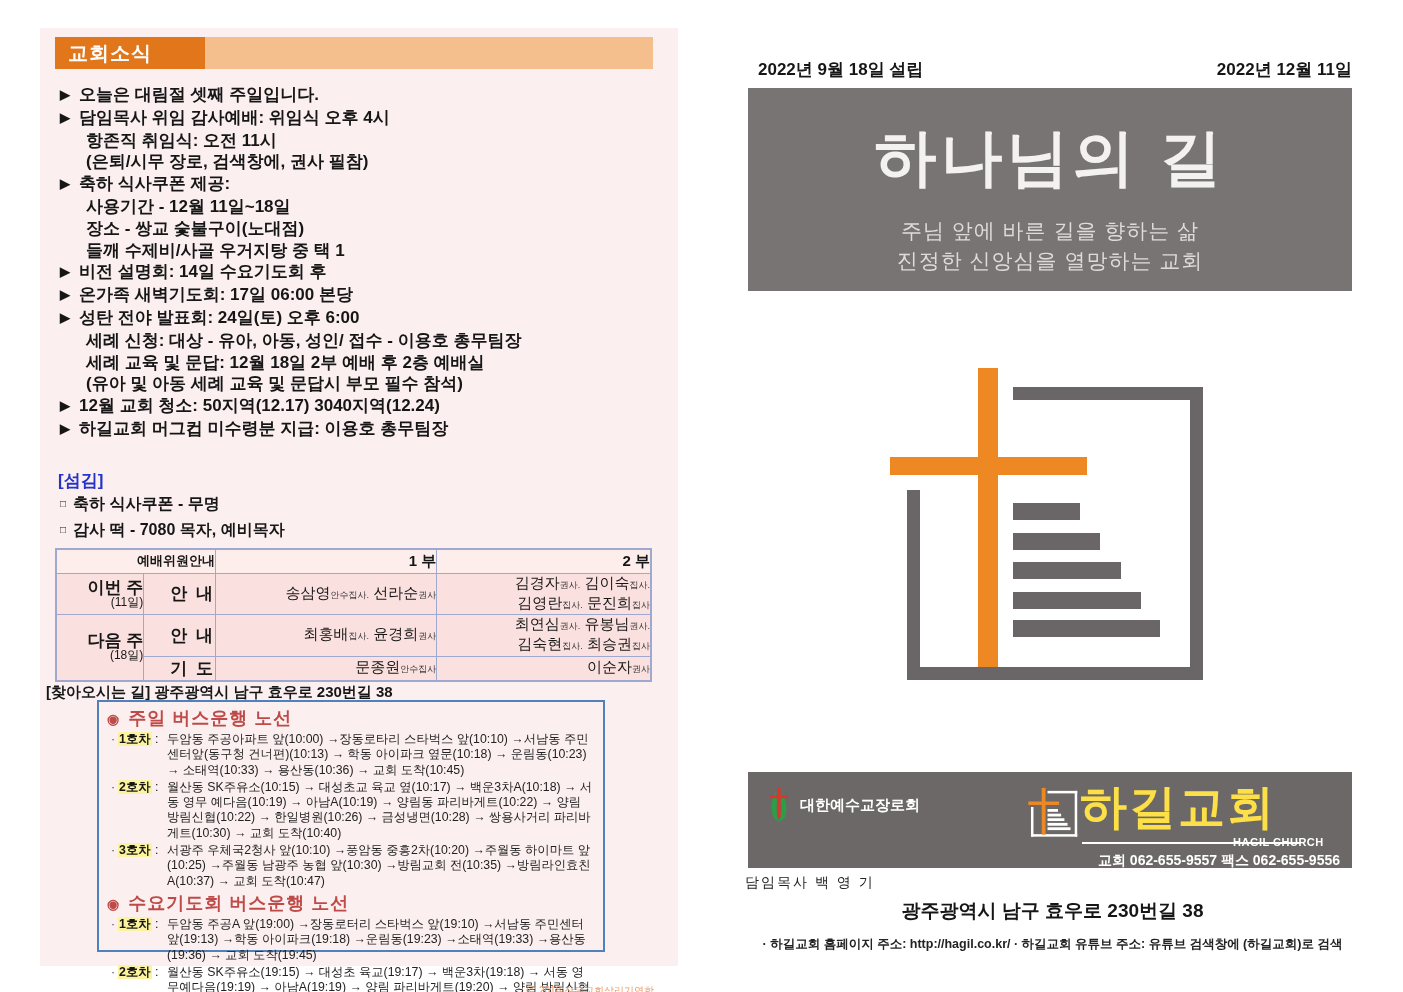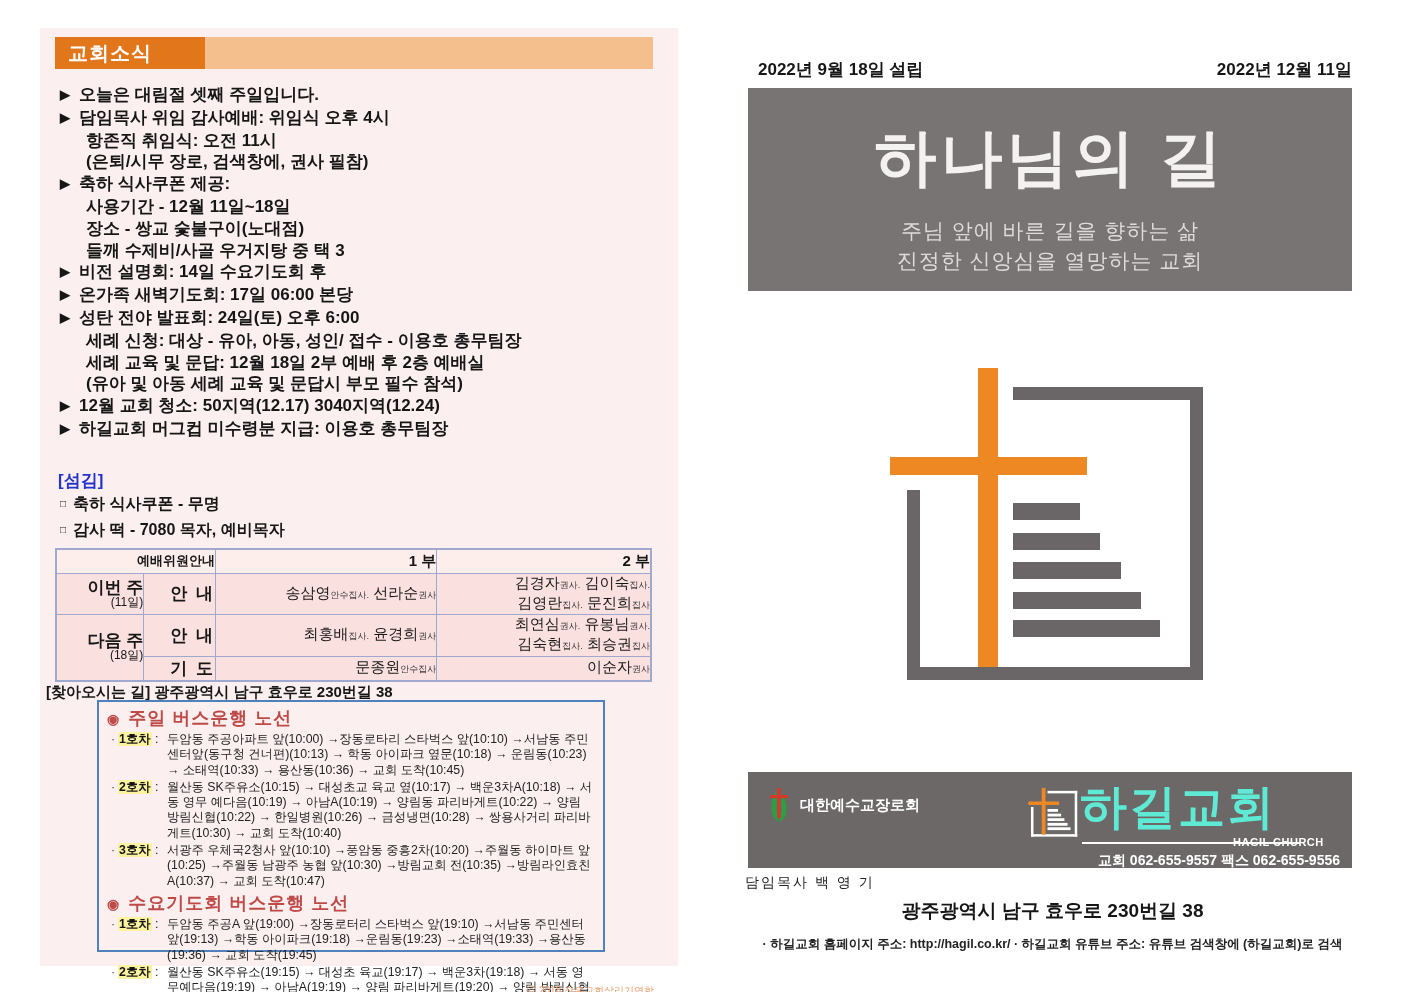--- a/index.html
+++ b/index.html
@@ -58,21 +58,21 @@
   .issue-date{position:absolute;right:8px;top:30px;font-size:17px;font-weight:bold;}
   .title-box{position:absolute;left:3px;top:60px;width:604px;height:203px;background:var(--c-graybox);text-align:center;}
   .main-title{margin-top:28px;font-size:62px;font-weight:bold;color:#F4F2F0;letter-spacing:4px;}
   .subtitle{font-size:21px;color:#DEDCDA;line-height:30px;letter-spacing:1px;}
   .subtitle.first{margin-top:16px;}
   .logo-wrap{position:absolute;left:143px;top:337px;width:320px;height:320px;}
   .banner{position:absolute;left:3px;top:744px;width:604px;height:96px;background:var(--c-banner);}
   .denom{position:absolute;left:18px;top:14px;display:flex;align-items:center;}
   .denom-name{color:#fff;font-size:15px;font-weight:bold;margin-left:8px;}
   .mini-logo{position:absolute;left:280px;top:12px;}
-  .church-name{position:absolute;left:332px;top:4px;font-size:47px;font-weight:bold;color:#5eead4;letter-spacing:2px;}
+  .church-name{position:absolute;left:332px;top:4px;font-size:47px;font-weight:bold;color:#fde047;letter-spacing:2px;}
   .name-underline{position:absolute;left:334px;top:70px;width:218px;height:2px;background:#fff;}
   .church-en{position:absolute;left:485px;top:64px;font-size:11px;font-weight:bold;color:#fff;letter-spacing:0.5px;}
   .phone{position:absolute;right:12px;top:80px;font-size:14px;font-weight:bold;color:#fff;}
   .pastor{position:absolute;left:0;top:846px;width:615px;text-align:left;font-size:14px;color:#222;letter-spacing:2px;}
   .address{position:absolute;left:0;top:870px;width:615px;text-align:center;font-size:19px;font-weight:bold;}
   .site-footer{position:absolute;left:0;top:908px;width:615px;text-align:center;font-size:12.5px;font-weight:bold;color:#222;}
 </style>
 </head>
 <body>
 
@@ -90,21 +90,21 @@
         </div>
         <div class="notice">
           <div class="nline"><span class="marker">▶</span>담임목사 위임 감사예배: 위임식 오후 4시</div>
           <div class="nline cont">항존직 취임식: 오전 11시</div>
           <div class="nline cont">(은퇴/시무 장로, 검색창에, 권사 필참)</div>
         </div>
         <div class="notice">
           <div class="nline"><span class="marker">▶</span>축하 식사쿠폰 제공:</div>
           <div class="nline cont">사용기간 - 12월 11일~18일</div>
           <div class="nline cont">장소 - 쌍교 숯불구이(노대점)</div>
-          <div class="nline cont">들깨 수제비/사골 우거지탕 중 택 3</div>
+          <div class="nline cont">들깨 수제비/사골 우거지탕 중 택 1</div>
         </div>
         <div class="notice">
           <div class="nline"><span class="marker">▶</span>비전 설명회: 14일 수요기도회 후</div>
         </div>
         <div class="notice">
           <div class="nline"><span class="marker">▶</span>온가족 새벽기도회: 17일 06:00 본당</div>
         </div>
         <div class="notice">
           <div class="nline"><span class="marker">▶</span>성탄 전야 발표회: 24일(토) 오후 6:00</div>
         </div>

